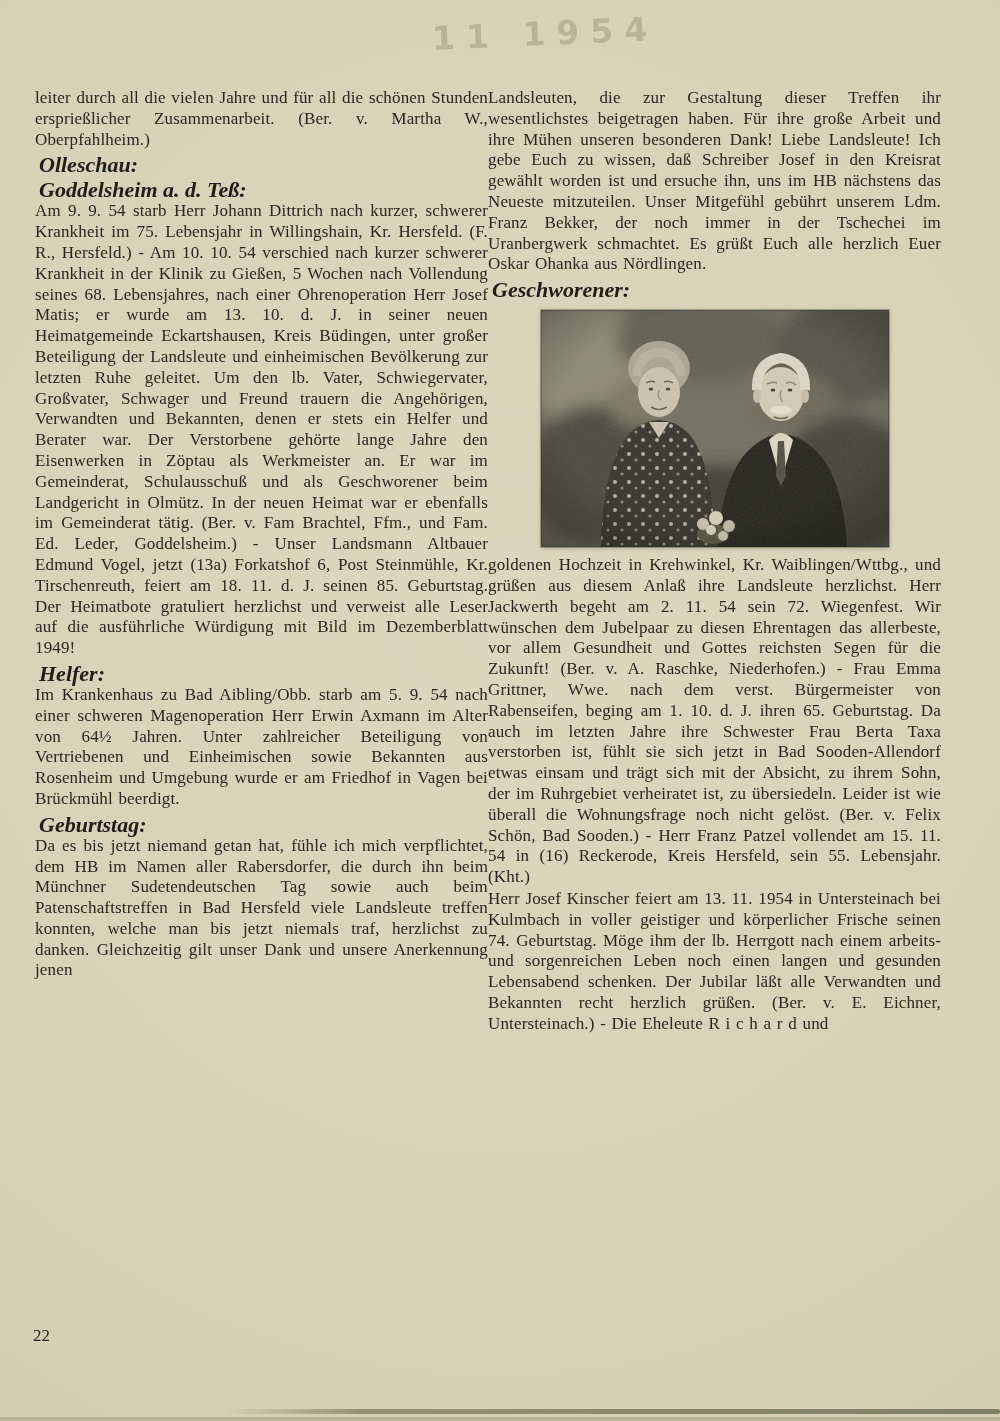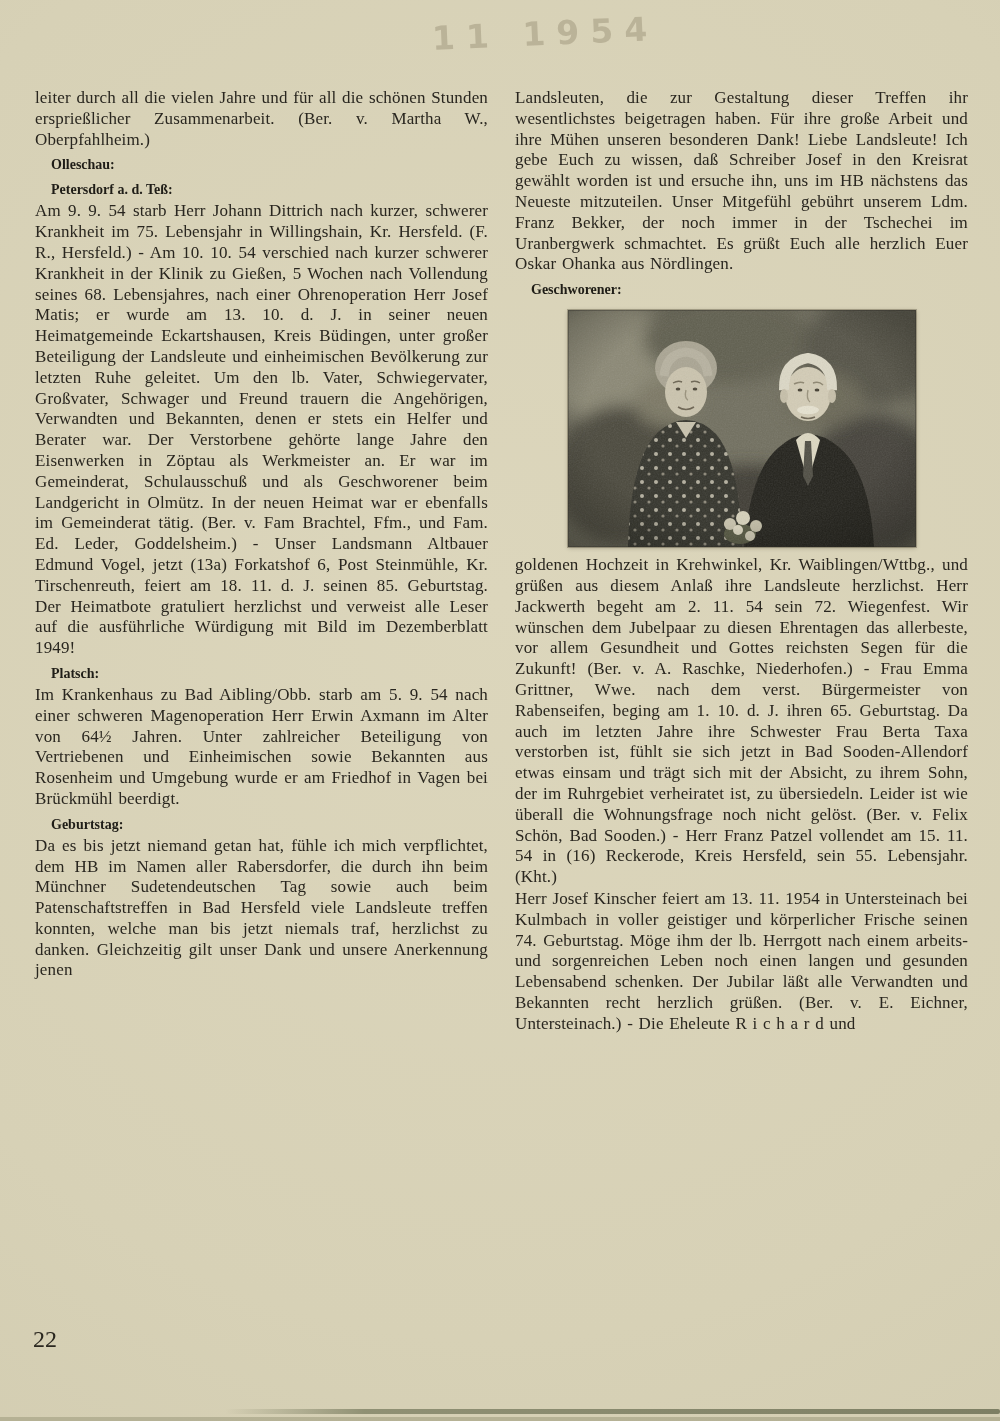--- a/index.html
+++ b/index.html
@@ -17,46 +17,46 @@
   .stamp {
     position:absolute; top:14px; left:432px;
     font-family:"DejaVu Sans",sans-serif;
     font-size:33px; font-weight:bold; letter-spacing:11px;
     color:#a39a80; opacity:.55;
     transform:rotate(-2.5deg);
     user-select:none;
   }
   .columns {
     position:absolute; top:88px; left:35px; width:933px;
-    display:flex; gap:27px;
+    display:flex; 
   }
   .col { width:453px; }
   .col p {
     margin:0 0 1px 0;
     font-size:17px; line-height:20.8px;
     text-align:justify;
     letter-spacing:.15px; word-spacing:1.2px;
     hyphens:auto;
   }
   .col h2 {
-    margin:4px 0 1px 16px;
-    font-size:14px; line-height:21px;
-    font-weight:bold; color:#1f1d17;
+    margin:4px 0 1px 4px;
+    font-size:22px; line-height:21px;
+    font-weight:bold; color:#1f1d17;font-style:italic;
   }
   figure.photo {
     margin:10px auto 8px auto;
     width:348px; height:237px;
     padding:0; position:relative;
     box-shadow: 0 0 0 1px rgba(80,75,55,.35), 0 1px 4px rgba(60,55,40,.35);
     background:#6f6d5e;
   }
   figure.photo svg { display:block; }
   .page-number {
     position:absolute; left:33px; top:1326px;
-    font-size:24px; color:#2a271f;
+    font-size:17px; color:#2a271f;
   }
   .scan-edge {
     position:absolute; left:225px; right:0; bottom:7px; height:5px;
     background:linear-gradient(90deg, rgba(128,130,100,0) 0%, rgba(120,123,94,.75) 18%, rgba(110,113,86,.85) 100%);
     border-radius:2px;
   }
   .scan-edge2 {
     position:absolute; left:0; right:0; bottom:0; height:4px;
     background:rgba(150,148,118,.5);
   }
@@ -66,23 +66,23 @@
 
 <div class="page">
 
   <div class="stamp">11 1954</div>
 
   <div class="columns">
 
     <div class="col">
       <p>leiter durch all die vielen Jahre und für all die schönen Stunden ersprießlicher Zusammenarbeit. (Ber. v. Martha W., Oberpfahlheim.)</p>
       <h2>Olleschau:</h2>
-      <h2>Petersdorf a. d. Teß:</h2>
+      <h2>Goddelsheim a. d. Teß:</h2>
       <p>Am 9. 9. 54 starb Herr Johann Dittrich nach kurzer, schwerer Krankheit im 75. Lebensjahr in Willingshain, Kr. Hersfeld. (F. R., Hersfeld.) - Am 10. 10. 54 verschied nach kurzer schwerer Krankheit in der Klinik zu Gießen, 5 Wochen nach Vollendung seines 68. Lebensjahres, nach einer Ohrenoperation Herr Josef Matis; er wurde am 13. 10. d. J. in seiner neuen Heimatgemeinde Eckartshausen, Kreis Büdingen, unter großer Beteiligung der Landsleute und einheimischen Bevölkerung zur letzten Ruhe geleitet. Um den lb. Vater, Schwiegervater, Großvater, Schwager und Freund trauern die Angehörigen, Verwandten und Bekannten, denen er stets ein Helfer und Berater war. Der Verstorbene gehörte lange Jahre den Eisenwerken in Zöptau als Werkmeister an. Er war im Gemeinderat, Schulausschuß und als Geschworener beim Landgericht in Olmütz. In der neuen Heimat war er ebenfalls im Gemeinderat tätig. (Ber. v. Fam Brachtel, Ffm., und Fam. Ed. Leder, Goddelsheim.) - Unser Landsmann Altbauer Edmund Vogel, jetzt (13a) Forkatshof 6, Post Steinmühle, Kr. Tirschenreuth, feiert am 18. 11. d. J. seinen 85. Geburtstag. Der Heimatbote gratuliert herzlichst und verweist alle Leser auf die ausführliche Würdigung mit Bild im Dezemberblatt 1949!</p>
-      <h2>Platsch:</h2>
+      <h2>Helfer:</h2>
       <p>Im Krankenhaus zu Bad Aibling/Obb. starb am 5. 9. 54 nach einer schweren Magenoperation Herr Erwin Axmann im Alter von 64½ Jahren. Unter zahlreicher Beteiligung von Vertriebenen und Einheimischen sowie Bekannten aus Rosenheim und Umgebung wurde er am Friedhof in Vagen bei Brückmühl beerdigt.</p>
       <h2>Geburtstag:</h2>
       <p>Da es bis jetzt niemand getan hat, fühle ich mich verpflichtet, dem HB im Namen aller Rabersdorfer, die durch ihn beim Münchner Sudetendeutschen Tag sowie auch beim Patenschaftstreffen in Bad Hersfeld viele Landsleute treffen konnten, welche man bis jetzt niemals traf, herzlichst zu danken. Gleichzeitig gilt unser Dank und unsere Anerkennung jenen</p>
     </div>
 
     <div class="col">
       <p>Landsleuten, die zur Gestaltung dieser Treffen ihr wesentlichstes beigetragen haben. Für ihre große Arbeit und ihre Mühen unseren besonderen Dank! Liebe Landsleute! Ich gebe Euch zu wissen, daß Schreiber Josef in den Kreisrat gewählt worden ist und ersuche ihn, uns im HB nächstens das Neueste mitzuteilen. Unser Mitgefühl gebührt unserem Ldm. Franz Bekker, der noch immer in der Tschechei im Uranbergwerk schmachtet. Es grüßt Euch alle herzlich Euer Oskar Ohanka aus Nördlingen.</p>
       <h2>Geschworener:</h2>
 
       <figure class="photo" aria-label="Schwarzweiß-Foto: älteres Ehepaar (Eduard und Hermine Jackwerth) vor Laub, die Frau mit Blumenstrauß, der Mann im dunklen Anzug">

